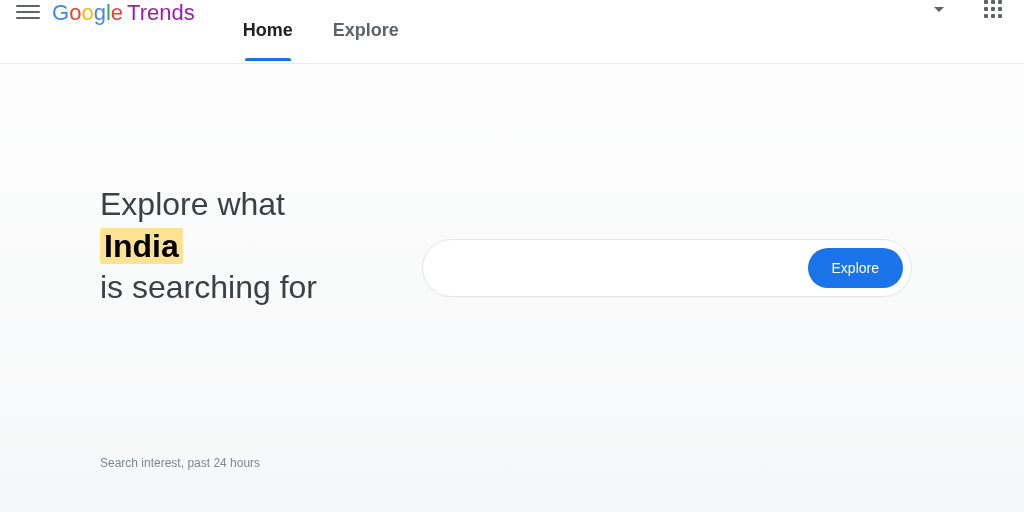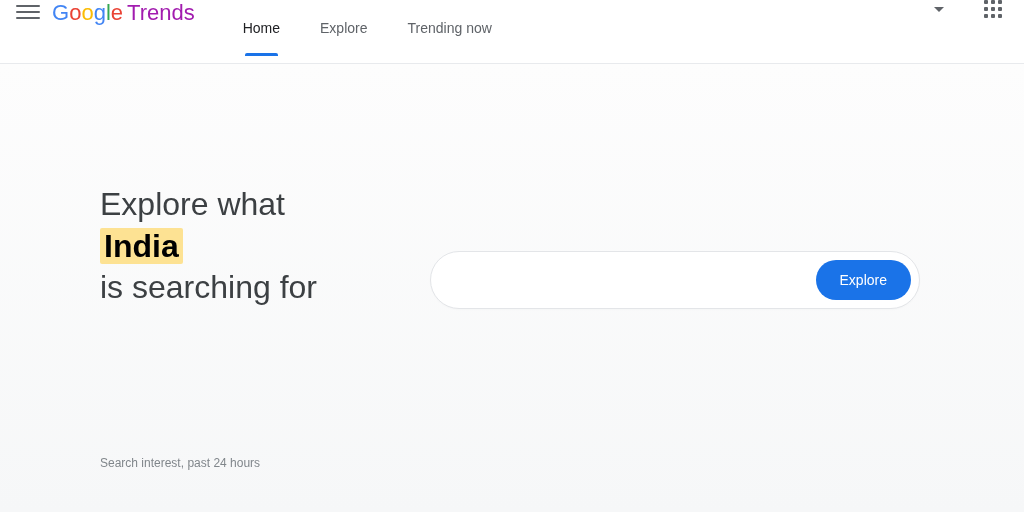--- a/index.html
+++ b/index.html
@@ -53,22 +53,22 @@
       color: #a21caf;
       margin-left: 4px;
       font-weight: 400;
     }
     .nav {
       display: flex;
       gap: 8px;
     }
     .nav-tab {
       padding: 20px 16px;
-      font-size: 14px;
-      font-weight: 400;
+      font-size: 18px;
+      font-weight: 700;
       color: #5f6368;
       cursor: pointer;
       position: relative;
     }
     .nav-tab.active {
       color: #202124;
     }
     .nav-tab.active::after {
       content: '';
       position: absolute;
@@ -107,22 +107,22 @@
       border-radius: 1px;
     }
     .hero {
       background: linear-gradient(180deg, #fdfdfd 0%, #f6f7f8 100%);
       height: 448px;
       padding: 0 0 0 100px;
       position: relative;
     }
     .hero-content {
       display: flex;
-      align-items: flex-end;
-      gap: 20px;
+      align-items: center;
+      gap: 12px;
       padding-top: 120px;
     }
     .headline {
       font-size: 32px;
       line-height: 1.3;
       color: #3c4043;
       font-weight: 400;
       width: 310px;
     }
     .headline .highlight-word {
@@ -185,21 +185,20 @@
       <span></span>
       <span></span>
   </div>
   <div class="logo">
     <span class="logo-google"><span class="g1">G</span><span class="g2">o</span><span class="g3">o</span><span class="g4">g</span><span class="g5">l</span><span class="g6">e</span></span>
     <span class="logo-trends">Trends</span>
   </div>
   <div class="nav">
     <div class="nav-tab active">Home</div>
     <div class="nav-tab">Explore</div>
-    <div class="nav-tab">Trending now</div>
   </div>
   <div class="header-right">
     <div class="caret-down"></div>
     <div class="apps-icon">
       <span></span>
         <span></span>
         <span></span>
       <span></span>
         <span></span>
         <span></span>

